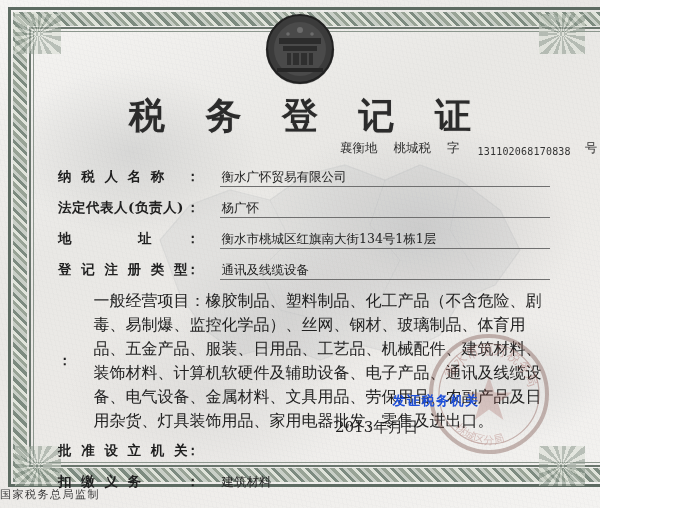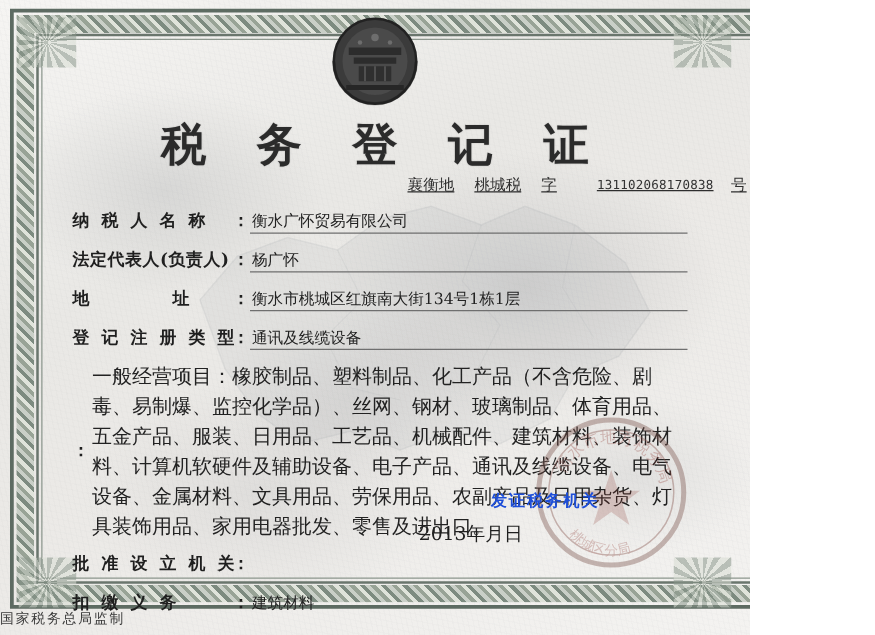--- a/index.html
+++ b/index.html
@@ -121,37 +121,36 @@
     letter-spacing: 14px;
     color: #2b2b2b;
     text-indent: 14px;
     text-shadow: 0 0 1px rgba(0,0,0,.35);
   }
 
   
   .serial-line {
     position: absolute;
     top: 140px;
-    left: 326px;
+    left: 340px;
     right: 62px;
     display: flex;
-    align-items: center;
+    align-items: flex-end;
     font-family: "DejaVu Serif", "Liberation Serif", serif;
     font-size: 12.5px;
     color: #2e2e2e;
     white-space: nowrap;
-    text-decoration: underline;
   }
   .serial-line .seg { margin-right: 16px; }
   .serial-line .code {
     font-family: "DejaVu Sans Mono", "Liberation Mono", monospace;
     font-size: 10px;
     letter-spacing: .2px;
     color: #333;
-    margin: 0 14px 0 16px;
+    margin: 0 14px 0 2px;
   }
 
   
   .fields {
     position: absolute;
     left: 58px;
     right: 50px;
     top: 160px;
   }
   .row {
@@ -182,20 +181,21 @@
   }
   .value {
     flex: 1 1 auto;
     font-family: "DejaVu Serif", "Liberation Serif", serif;
     font-size: 12.5px;
     color: #222;
     padding-top: 5px;
     padding-left: 2px;
     line-height: 1.45;
     word-break: break-all;
+    margin-left: 20px;
   }
   .value.small {
     font-size: 16px;
     line-height: 1.5;
   }
   .underline {
     border-bottom: 1px solid #6f6f6f;
   }
 
   

